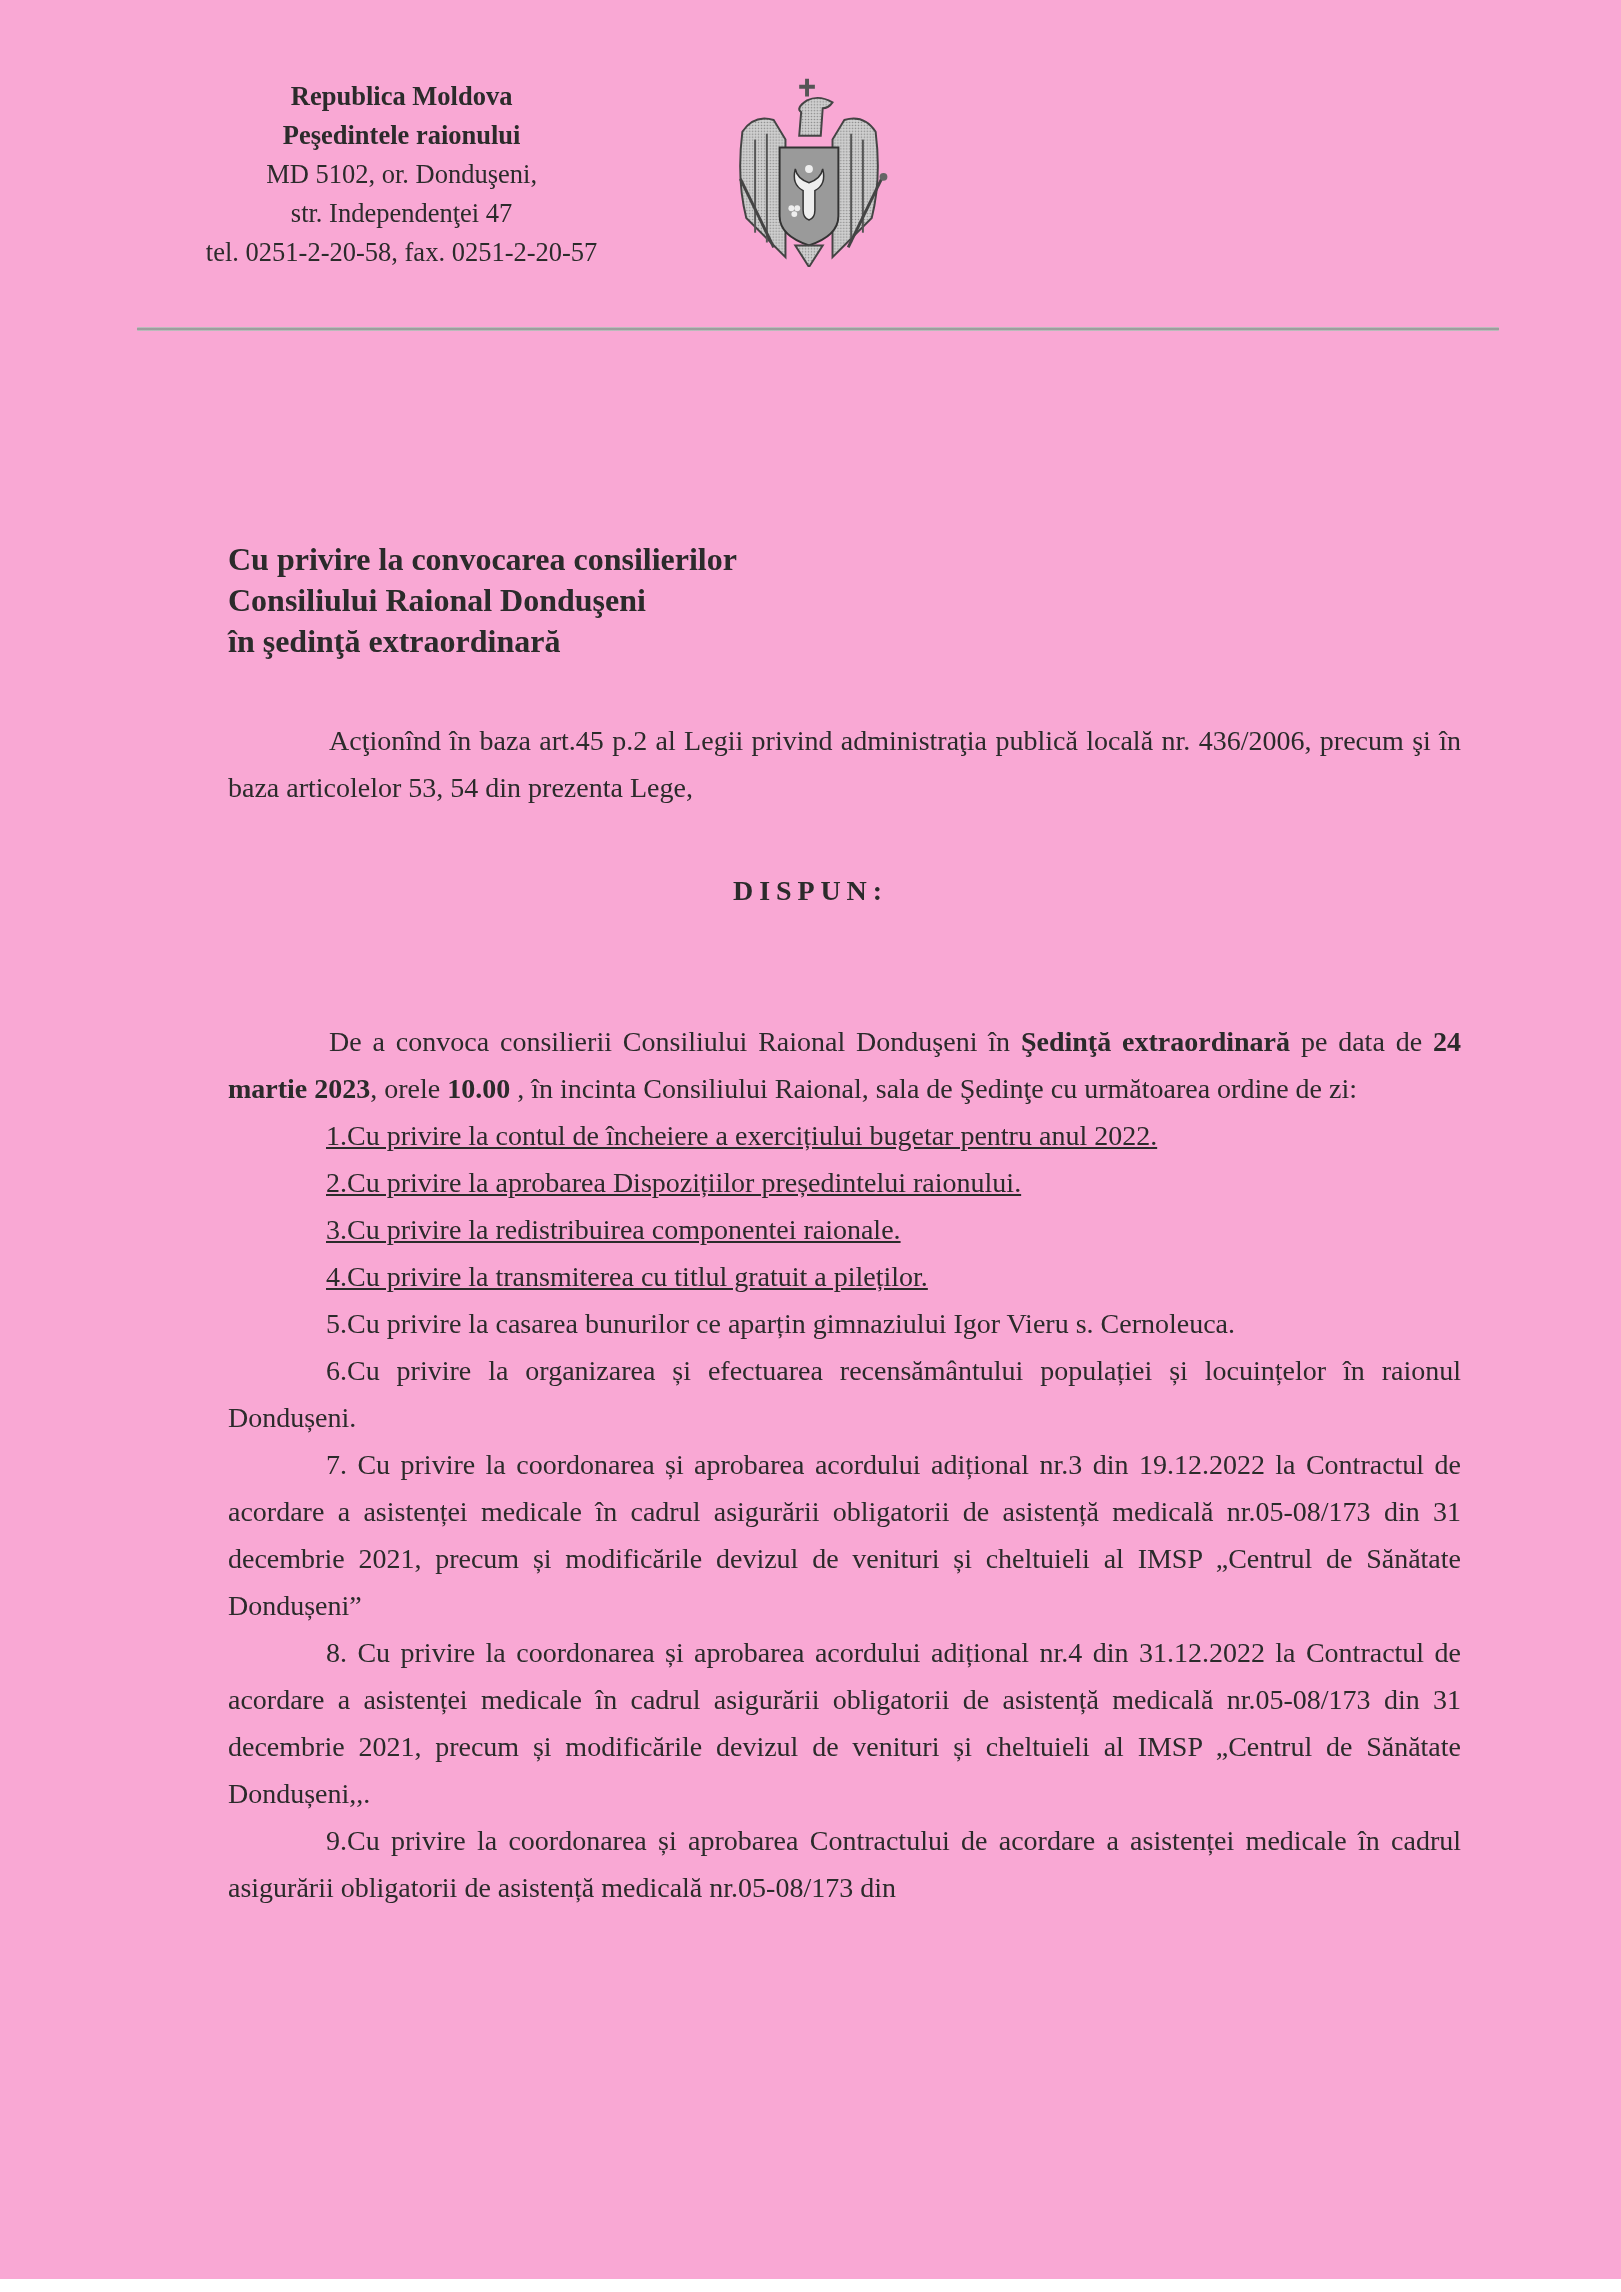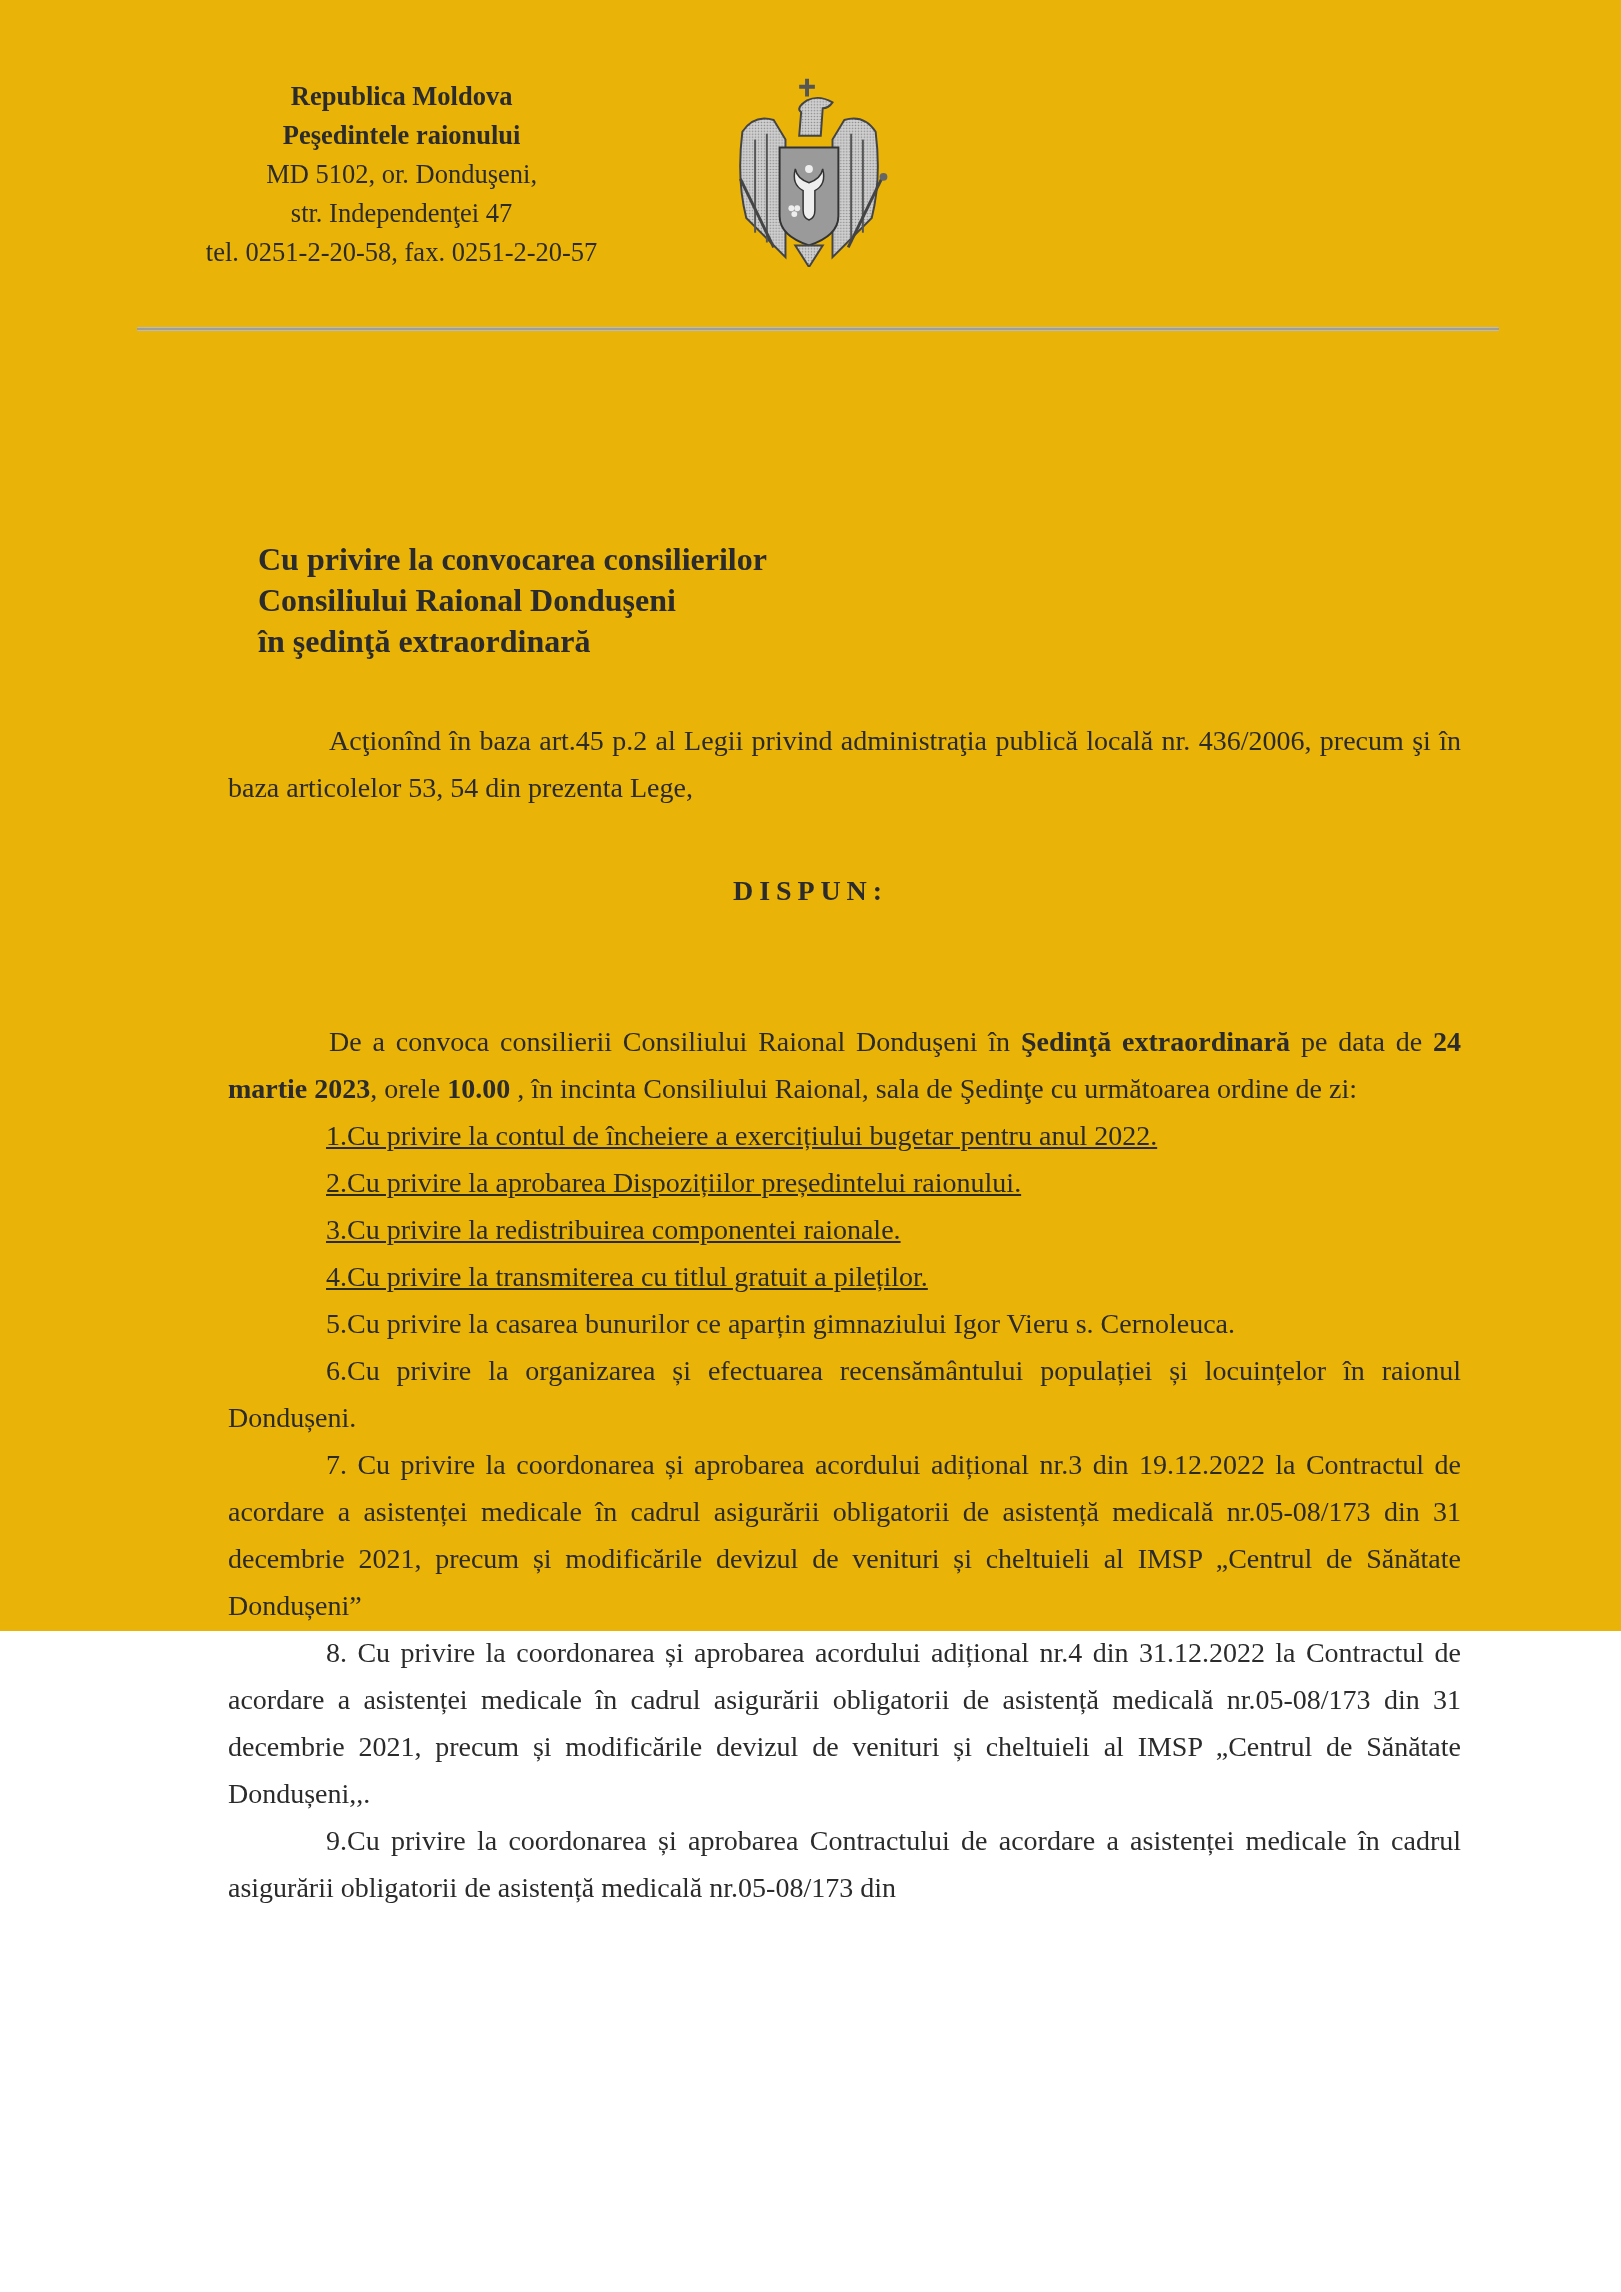--- a/index.html
+++ b/index.html
@@ -12,22 +12,22 @@
       height: 2293px;
       position: relative;
       overflow: hidden;
       font-family: "Liberation Serif", "DejaVu Serif", serif;
       color: #2b2b2b;
     }
     .page {
       position: absolute;
       left: 0; top: 0;
       width: 1621px;
-      height: 1631px;
-      background: #eab308;
+      height: 2279px;
+      background: #f9a8d4;
     }
     
     .letterhead {
       position: absolute;
       left: 137px;
       top: 69px;
       width: 1372px;
       height: 255px;
     }
     .lh-col {
@@ -70,21 +70,21 @@
     }
     .title-word { letter-spacing: 8.8px; }
     .subject {
       position: absolute;
       left: 228px;
       top: 539px;
       font-weight: bold;
       font-size: 32px;
       line-height: 41px;
     }
-    .subject span { display: block; margin-left: 30px; }
+    .subject span { display: block; }
     .body-text {
       position: absolute;
       left: 228px;
       width: 1233px;
       font-size: 28px;
       line-height: 47px;
       text-align: justify;
     }
     .p { margin: 0; text-indent: 101px; }
     .p-item { margin: 0; text-indent: 98px; }

